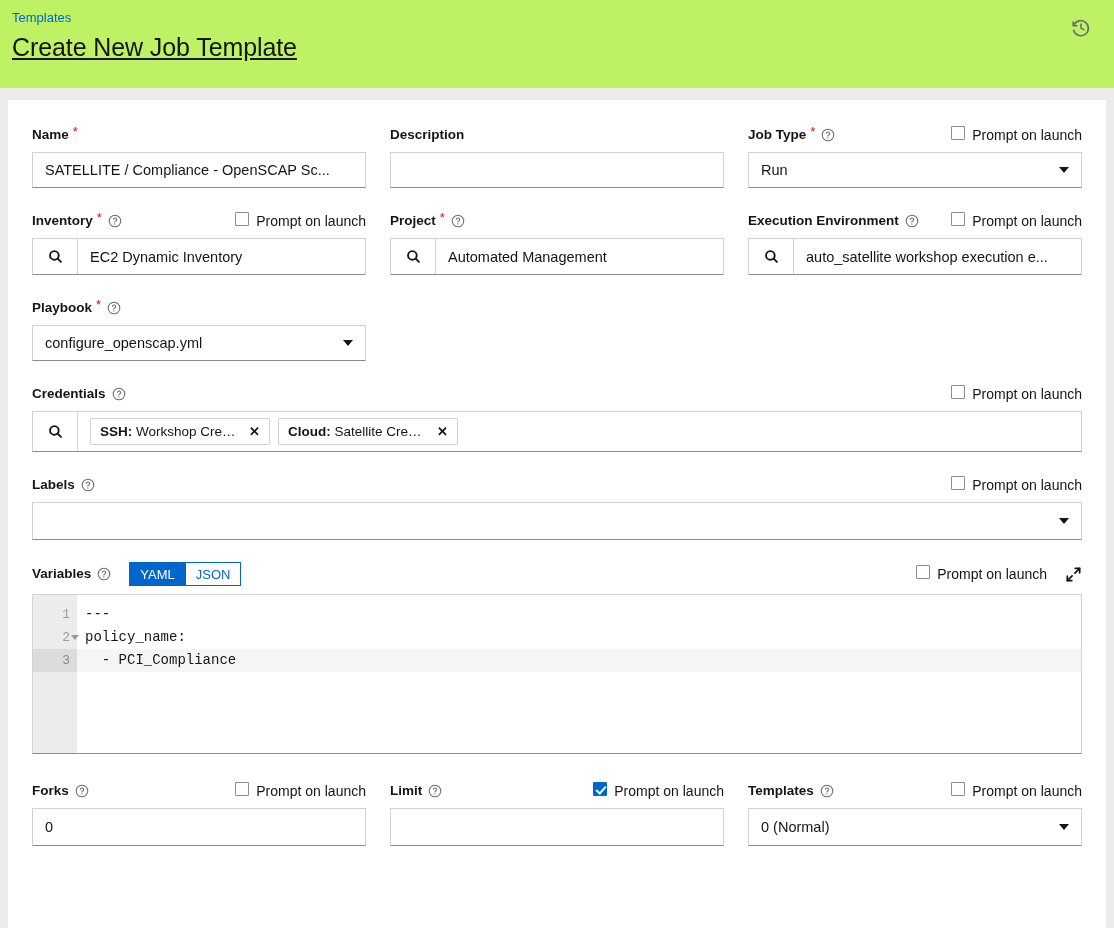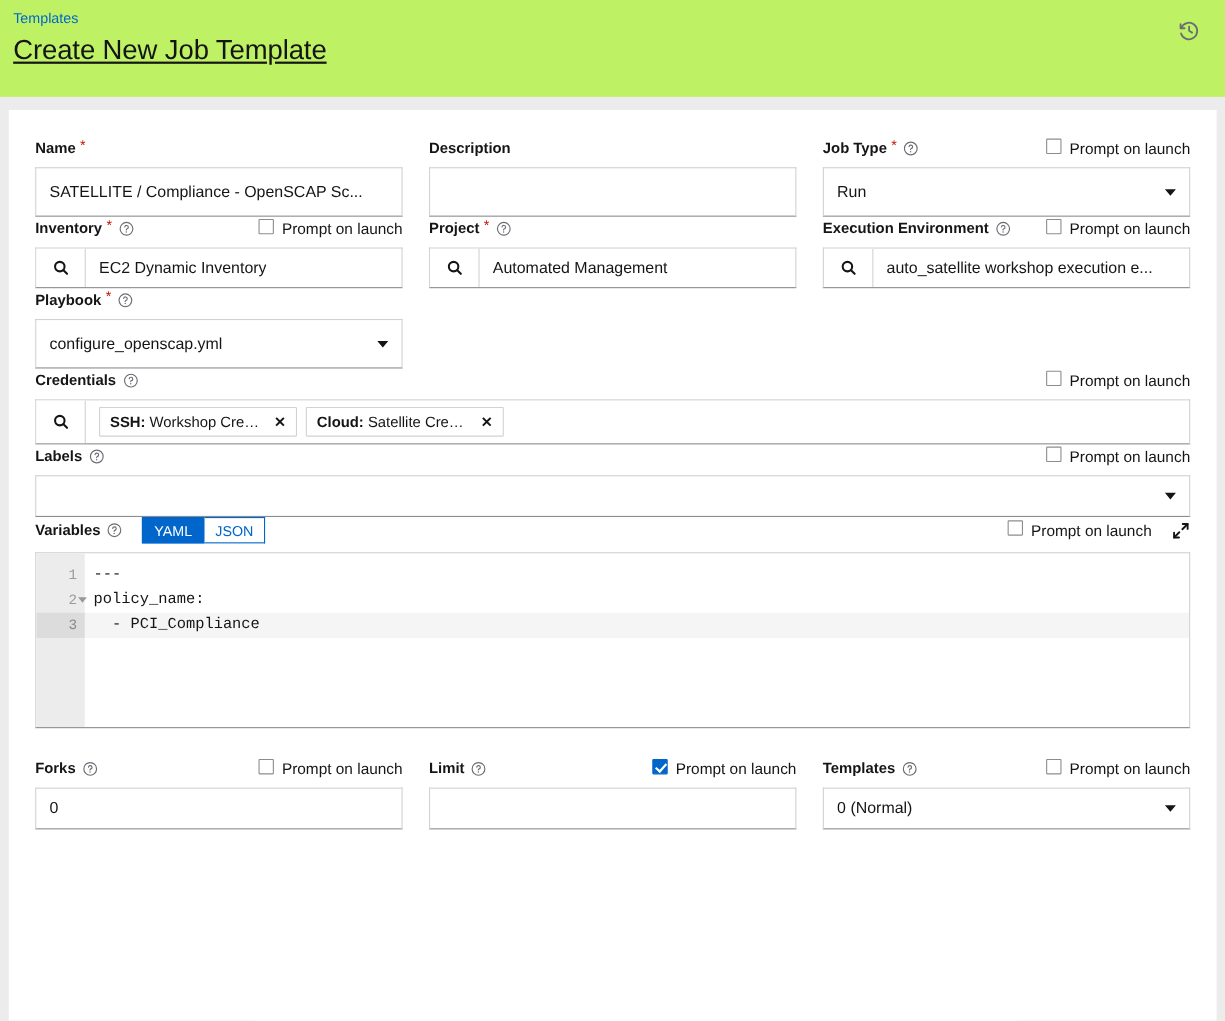--- a/index.html
+++ b/index.html
@@ -54,21 +54,21 @@
     padding: 24px 24px 0 24px;
     height: 828px;
   }
 
   .grid {
     display: grid;
     grid-template-columns: 1fr 1fr 1fr;
     column-gap: 24px;
   }
 
-  .field { position: relative; }
+  .field { margin-bottom: 22px; position: relative; }
   .field.span3 { grid-column: 1 / span 3; }
 
   .field-head {
     display: flex;
     align-items: center;
     min-height: 22px;
     margin-bottom: 6px;
   }
   .label {
     font-size: 13.5px;
@@ -124,21 +124,21 @@
   }
   .pol .txt {
     font-size: 14px;
     color: #151515;
     white-space: nowrap;
     line-height: 18px;
   }
 
   
   .input {
-    height: 45px;
+    height: 36px;
     border: 1px solid #d2d2d2;
     border-bottom: 1px solid #8a8d90;
     background: #fff;
     display: flex;
     align-items: center;
     font-size: 14.5px;
     color: #151515;
     padding: 0 12px;
     width: 100%;
     overflow: hidden;

